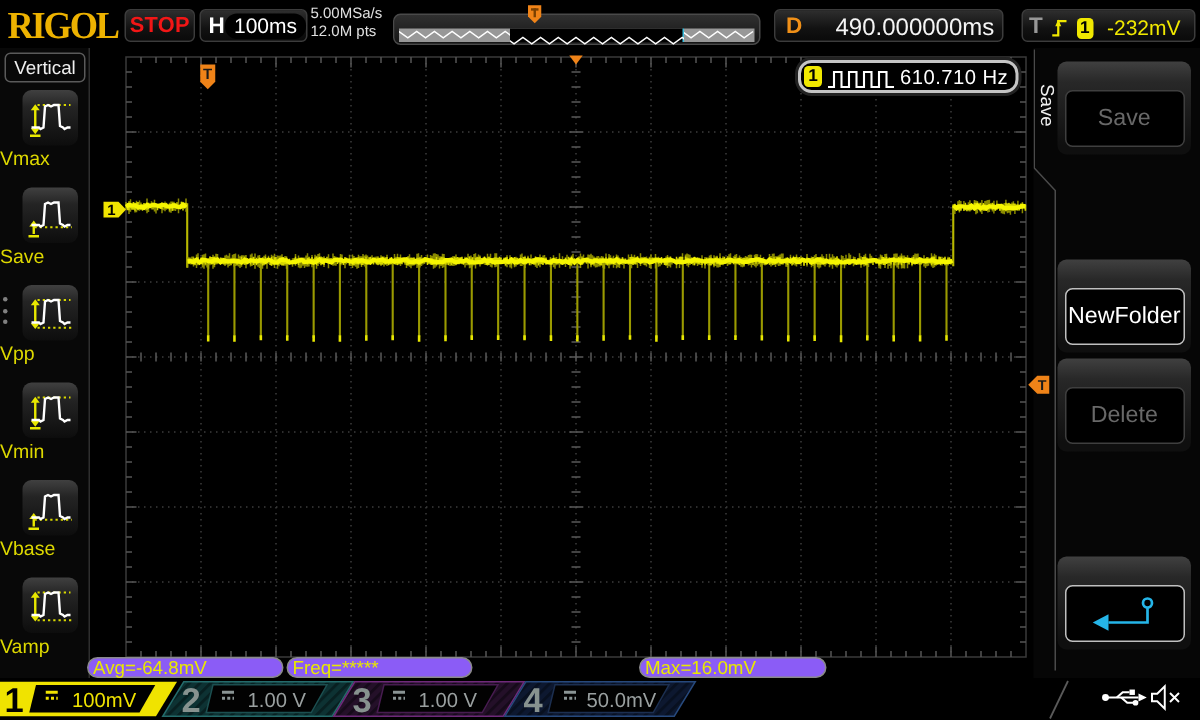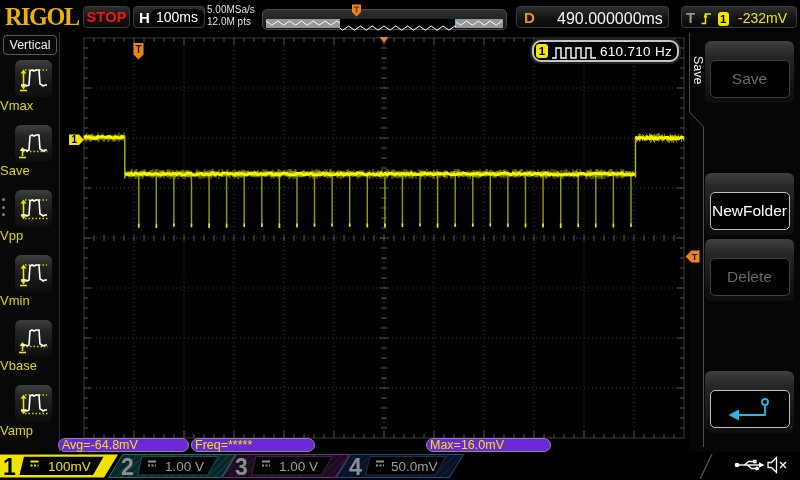--- a/index.html
+++ b/index.html
@@ -31,21 +31,21 @@
 #rmenu{left:689px;top:32px;width:111px;height:420px;background:#060606}
 #savetab{position:absolute;left:2px;top:24px;color:#f0f0f0;font-size:12.5px;writing-mode:vertical-rl}
 .rbtn{position:absolute;left:16px;width:89px;height:62px;border-radius:6px;background:linear-gradient(180deg,#404040,#282828 22%,#0f0f0f 90%)}
 .rinner{position:absolute;left:4.5px;top:19px;width:80px;height:38px;border-radius:5px;background:#000;font-size:15.5px;text-align:center;line-height:36px}
 .rinner.en{border:1.5px solid #c0c0c0;color:#fff}
 .rinner.dis{border:1.5px solid #3f3f3f;color:#686868}
 #trigmark{left:685px;top:249px}
 #fbadge{left:532px;top:40px;width:147px;height:22px;background:#000;border:2px solid #c4c4c4;border-radius:9px;box-shadow:0 0 0 2px #222}
 #fb1{position:absolute;left:2px;top:2px;width:12px;height:14px;background:#f0e800;border-radius:3px;color:#000;font-weight:bold;font-size:11.5px;text-align:center;line-height:14px}
 #fbadge span{position:absolute;left:66px;top:2px;color:#fff;font-size:13.5px;letter-spacing:0.3px}
-.meas{position:absolute;top:437.5px;height:14px;border:1px solid #8a8a8a;border-radius:7px;background:#6d28d9;color:#e8e800;font-size:12.5px;line-height:12px;padding-left:3px;white-space:nowrap}
+.meas{position:absolute;top:437.5px;height:14px;border:1px solid #8a8a8a;border-radius:7px;background:#8b5cf6;color:#e8e800;font-size:12.5px;line-height:12px;padding-left:3px;white-space:nowrap}
 #chanwrap{left:0;top:453px;width:800px;height:27px;background:#000}
 svg text{font-family:"Liberation Sans",sans-serif}
 </style></head><body>
 <div id="scr">
 <div class="abs" id="logo">RIGOL</div>
 <div class="tbox" id="stop">STOP</div>
 <div class="tbox" id="hbox">
       <b>H</b>
       <div id="hpill">100ms</div>
     </div>

